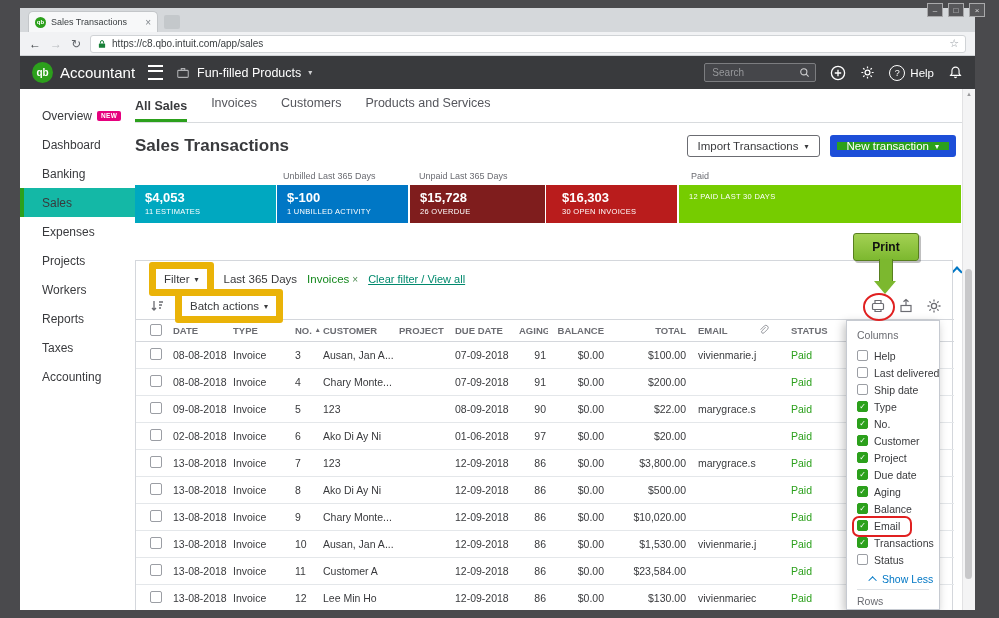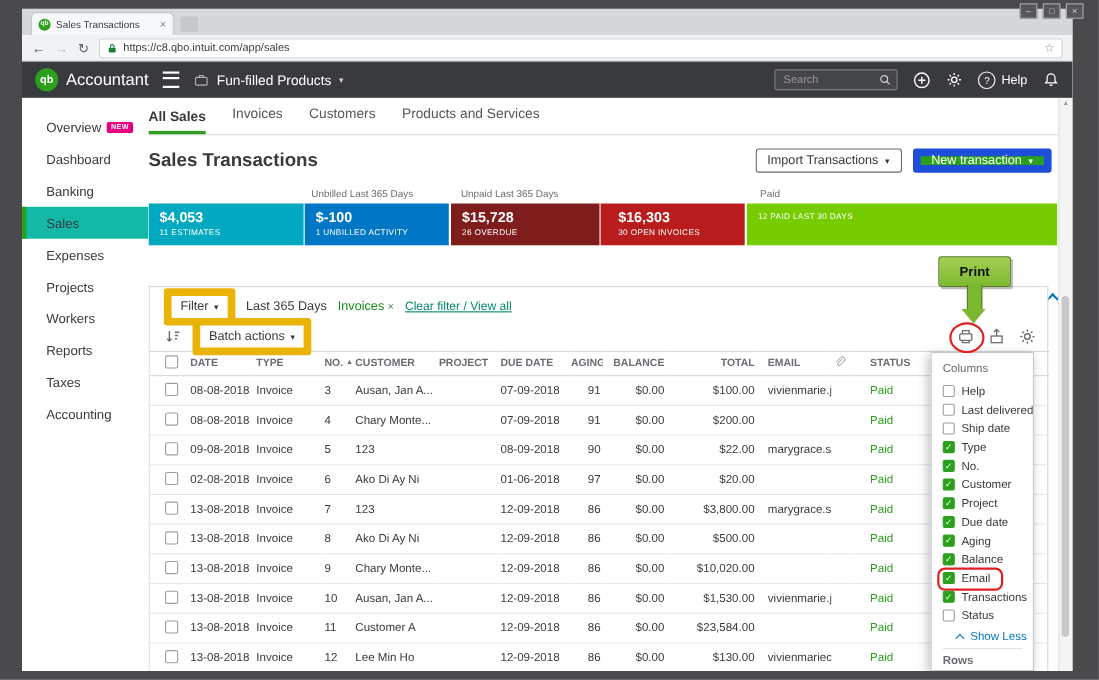--- a/index.html
+++ b/index.html
@@ -126,21 +126,21 @@
   .col-item{display:flex;align-items:center;gap:6px;height:17px;position:relative;cursor:pointer;}
   .col-item .cb{width:11px;height:11px;line-height:9px;font-size:8px;flex:none;}
   .col-label{font-size:10.5px;color:#393a3d;white-space:nowrap;}
   .col-item.hl::after{content:"";position:absolute;left:-5px;top:-1px;width:56px;height:17px;
       border:2px solid #e02020;border-radius:7px;pointer-events:none;}
   .show-less{display:flex;align-items:center;gap:5px;color:#0077c5;font-size:10.5px;
              margin:5px 0 4px 14px;cursor:pointer;}
   .chev-up{width:5px;height:5px;border-left:1.5px solid #0077c5;border-top:1.5px solid #0077c5;
            transform:rotate(45deg) translateY(2px);}
   .cp-divider{border-top:1px solid #dfe2e6;margin:3px 10px 5px 0;}
-  .cp-rows-label{font-size:10.5px;color:#6b6c72;margin-bottom:5px;font-weight:bold;}
+  .cp-rows-label{font-size:10.5px;color:#6b6c72;margin-bottom:5px;}
   
   .print-callout{position:absolute;left:718px;top:144px;width:64px;height:26px;z-index:11;
       background:linear-gradient(#a3d153,#7cb82f);border:1px solid #587f1f;border-radius:3px;
       display:flex;align-items:center;justify-content:center;font-size:12px;font-weight:bold;
       color:#101010;box-shadow:2px 2px 0 rgba(0,0,0,.25);}
   .print-arrow-stem{position:absolute;left:744px;top:170px;width:12px;height:22px;background:#7cb82f;
       border-left:1px solid #587f1f;border-right:1px solid #587f1f;z-index:11;}
   .print-arrow-head{position:absolute;left:739px;top:192px;width:0;height:0;z-index:11;
       border-left:11px solid transparent;border-right:11px solid transparent;border-top:13px solid #7cb82f;}
 </style>

